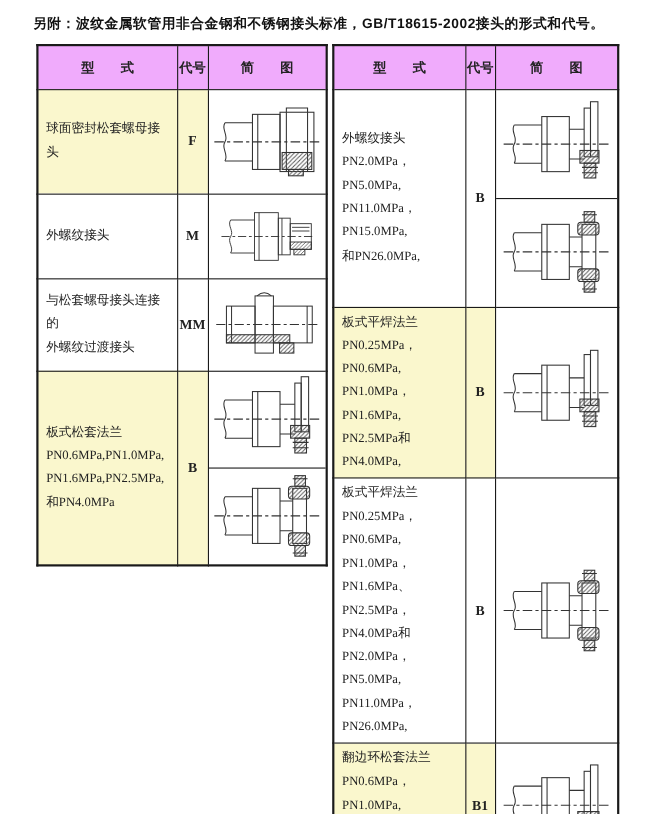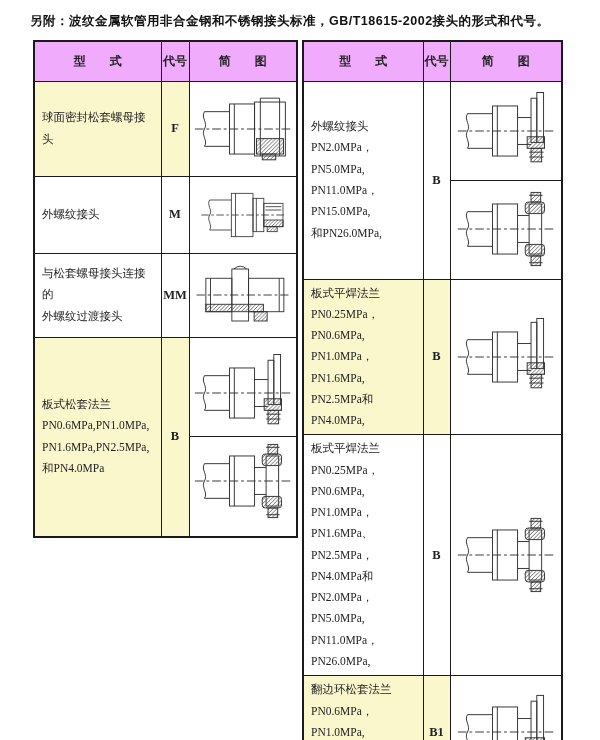--- a/index.html
+++ b/index.html
@@ -129,21 +129,21 @@
                 <line x1="93" y1="24" x2="93" y2="60"></line>
             <rect x="14" y="52" width="62" height="8" fill="url(#ht)"></rect>
             <rect x="66" y="60" width="14" height="10" fill="url(#ht)"></rect>
           </g>
         </svg>
       </td>
     </tr>
 
 
 
-    <tr style="height:200px">
+    <tr style="height:177px">
       <td class="ty hl">板式松套法兰
 PN0.6MPa,PN1.0MPa,
 PN1.6MPa,PN2.5MPa,
 和PN4.0MPa</td>
       <td class="co hl">B</td>
       <td class="dg">
         <div class="sub" style="height:87px">
           <svg width="104" height="82" viewBox="0 0 108 84">
             <g stroke="#333" stroke-width="1" fill="none">
               <use href="#hf"></use>

